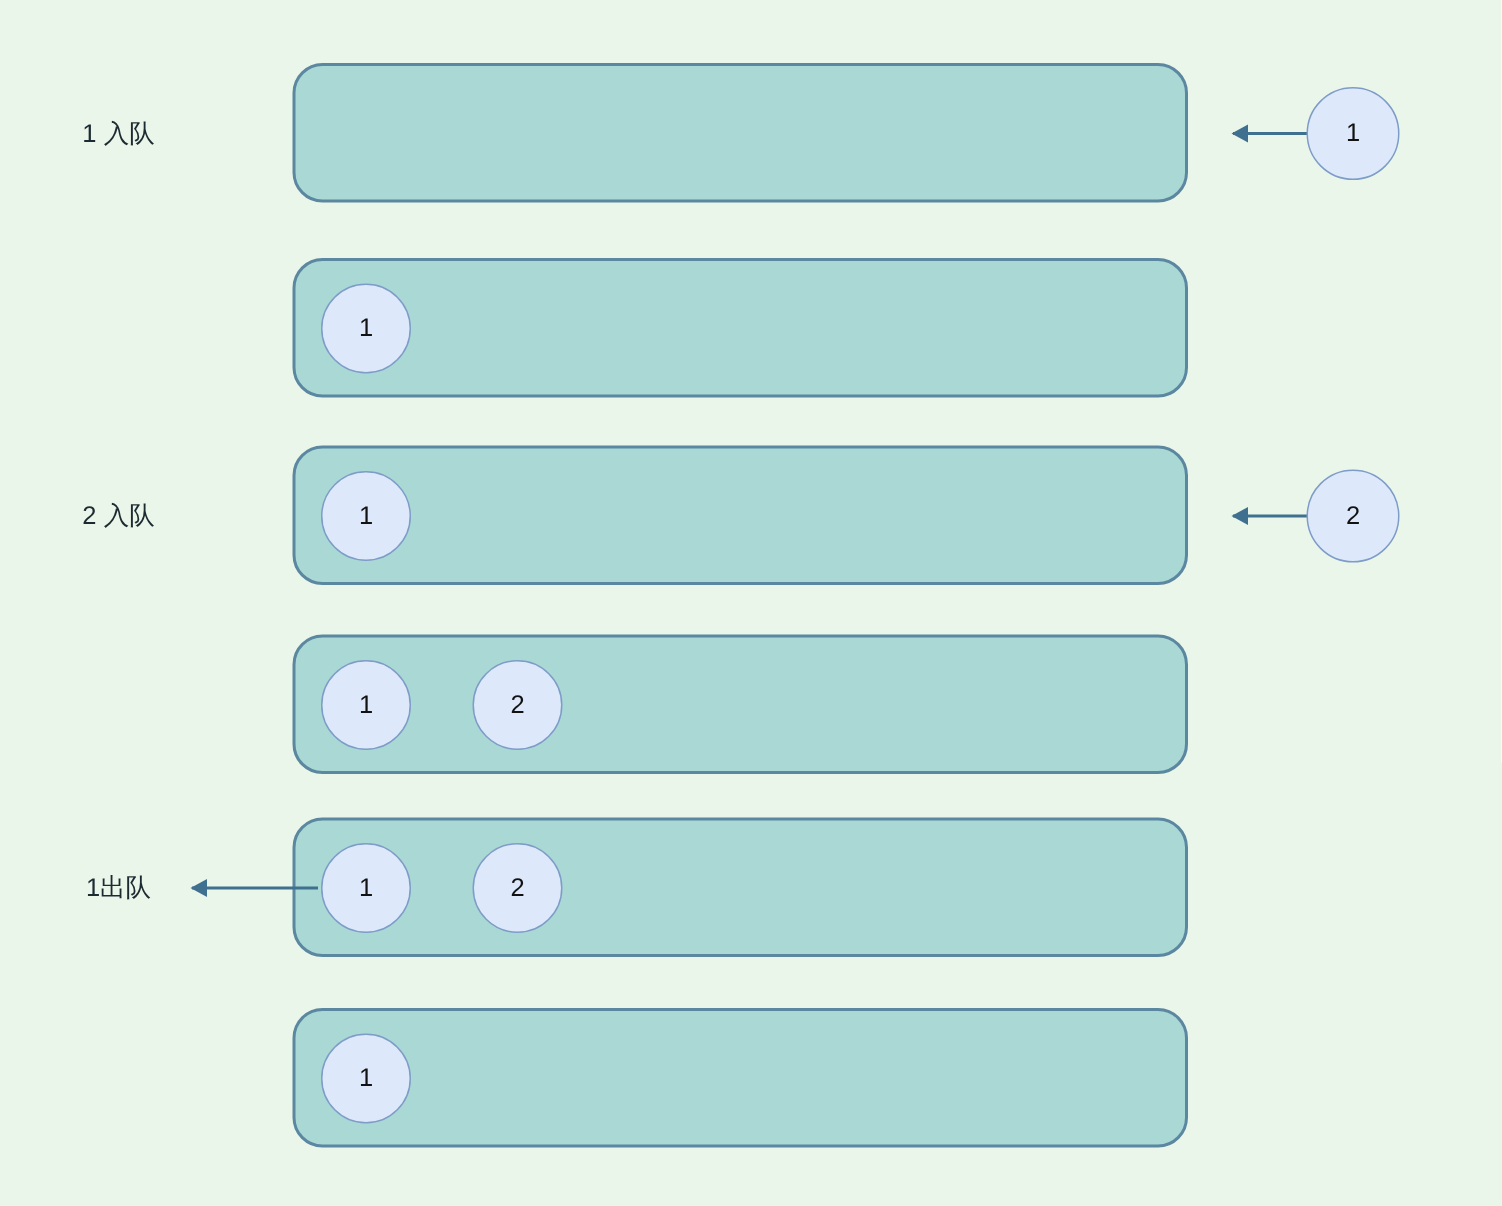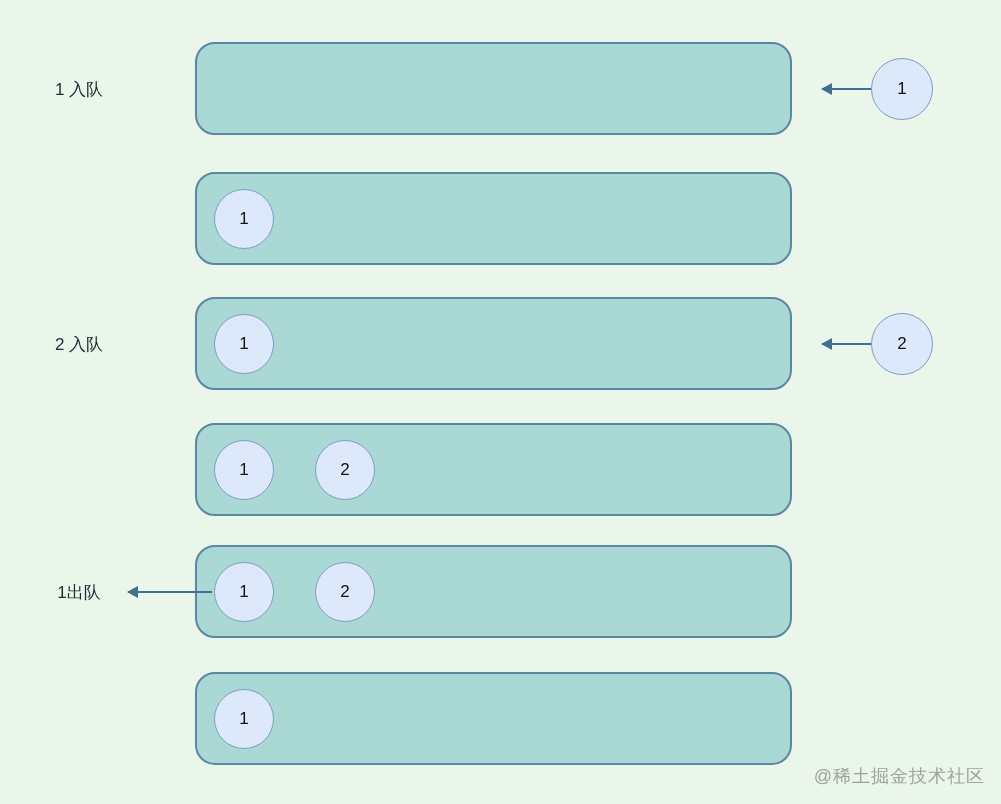--- a/index.html
+++ b/index.html
@@ -99,21 +99,20 @@
     bottom: 16px;
     font-size: 18px;
     letter-spacing: 1px;
     color: var(--watermark, #9ba49d);
   }
 </style>
 </head>
 <body>
 
 <div class="canvas" id="canvas" style="--bg: #eaf6e9; --queue-fill: #a9d8d5; --queue-border: #5b87a0; --item-fill: #dde9fa; --item-border: #7e9cc8; --arrow: #40708f; --label: #1c2a31; --watermark: #9ba49d;">
-  <div class="watermark">@稀土掘金技术社区</div>
 <div class="row" style="top: 42px;">
       <div class="step-label">1 入队</div>
       <div class="queue-rect"></div>
       <div class="arrow" style="left: 822px; width: 50px;"></div>
       <div class="side-circle" style="left: 871px;">1</div>
     </div>
     <div class="row" style="top: 172px;">
       <div class="queue-rect">
         <div class="item-circle" style="left: 17px;">1</div>
       </div>

